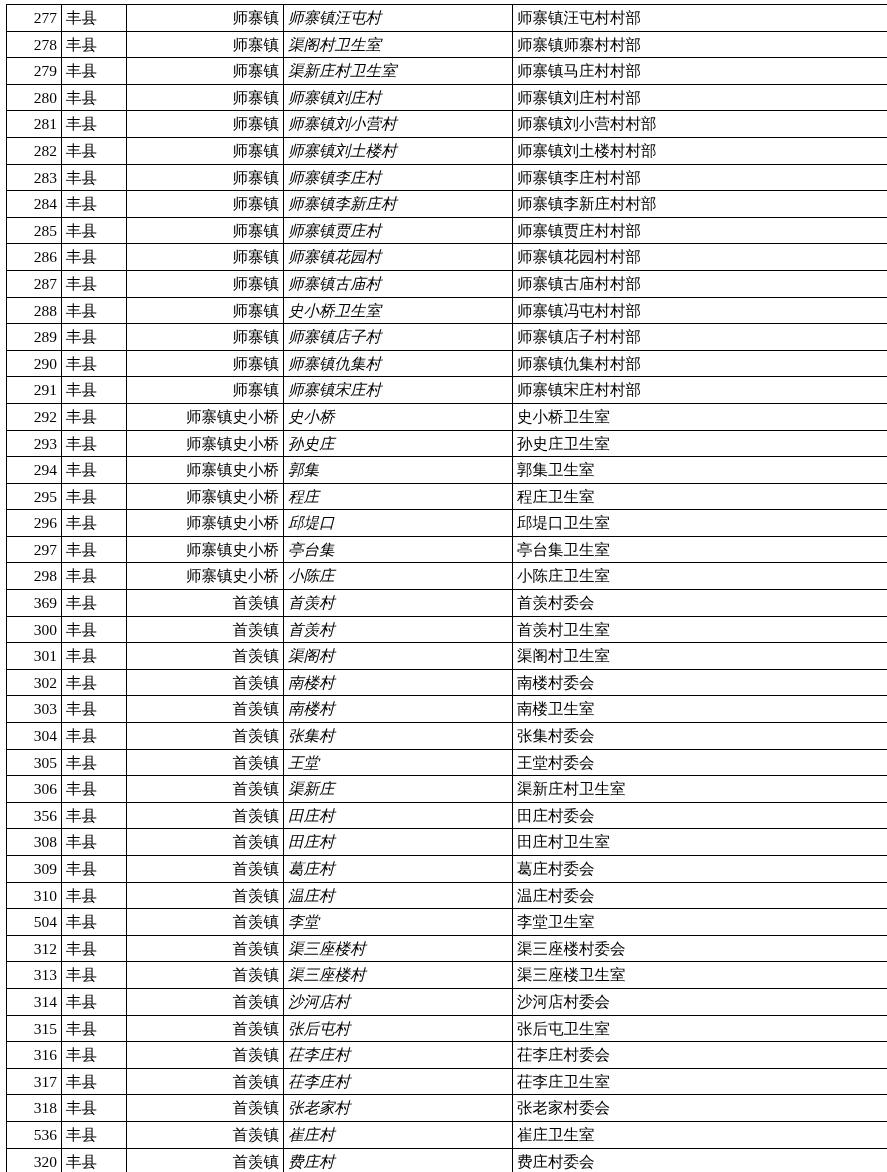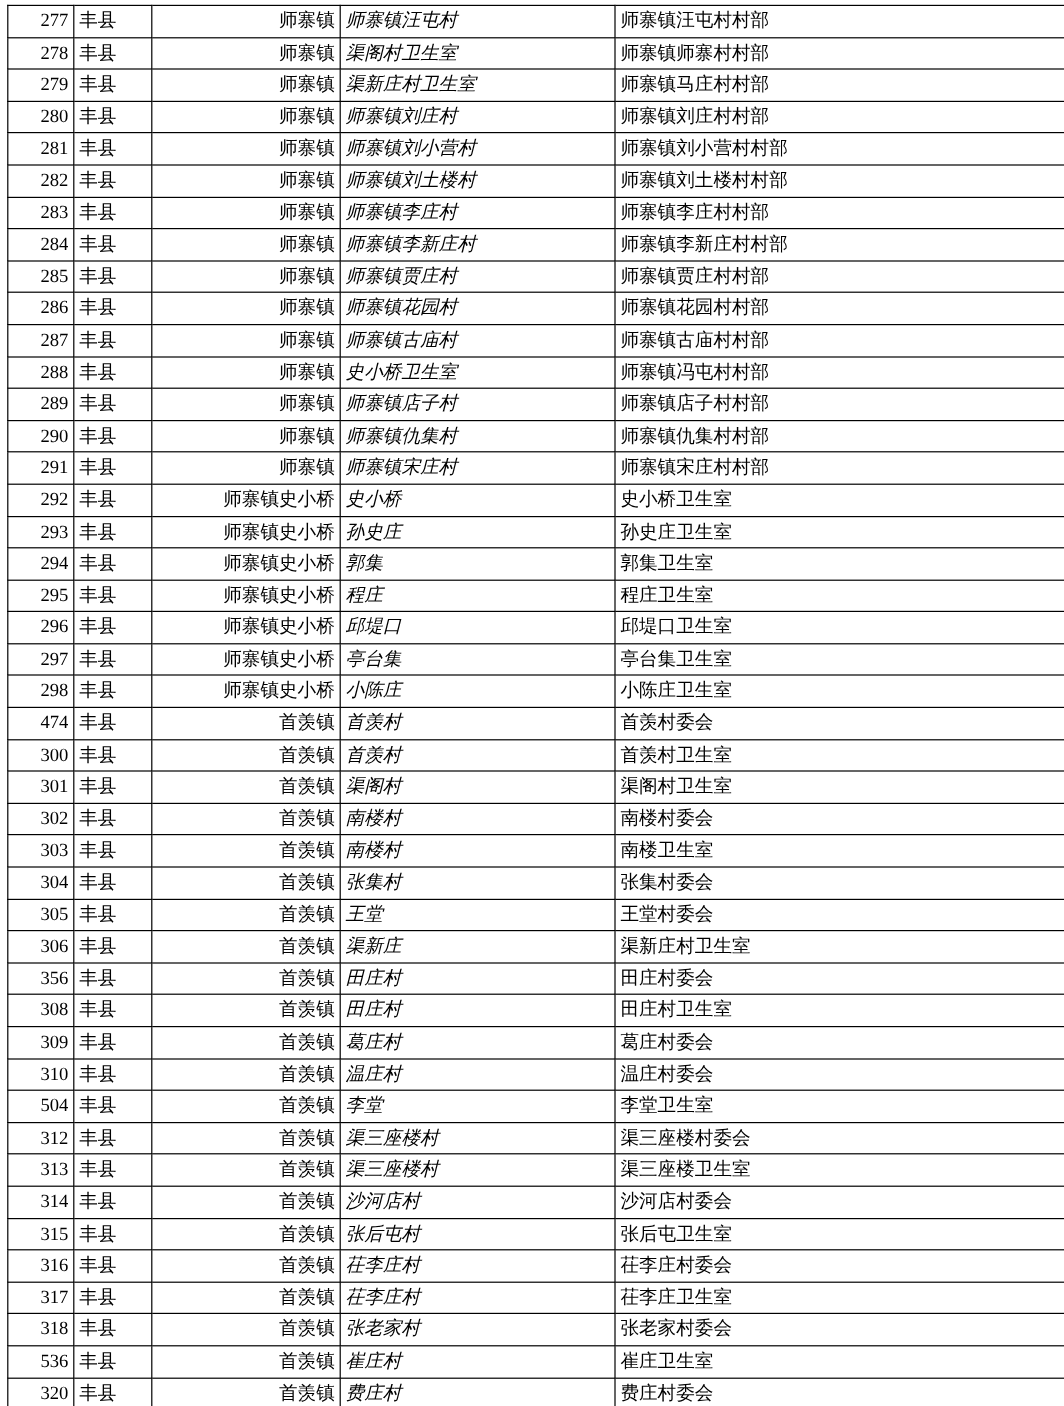--- a/index.html
+++ b/index.html
@@ -214,21 +214,21 @@
           <td class="col-site">亭台集卫生室</td>
         </tr>
         <tr>
           <td class="col-index">298</td>
           <td class="col-county">丰县</td>
           <td class="col-town">师寨镇史小桥</td>
           <td class="col-village">小陈庄</td>
           <td class="col-site">小陈庄卫生室</td>
         </tr>
         <tr>
-          <td class="col-index">474</td>
+          <td class="col-index">369</td>
           <td class="col-county">丰县</td>
           <td class="col-town">首羡镇</td>
           <td class="col-village">首羡村</td>
           <td class="col-site">首羡村委会</td>
         </tr>
         <tr>
           <td class="col-index">300</td>
           <td class="col-county">丰县</td>
           <td class="col-town">首羡镇</td>
           <td class="col-village">首羡村</td>

